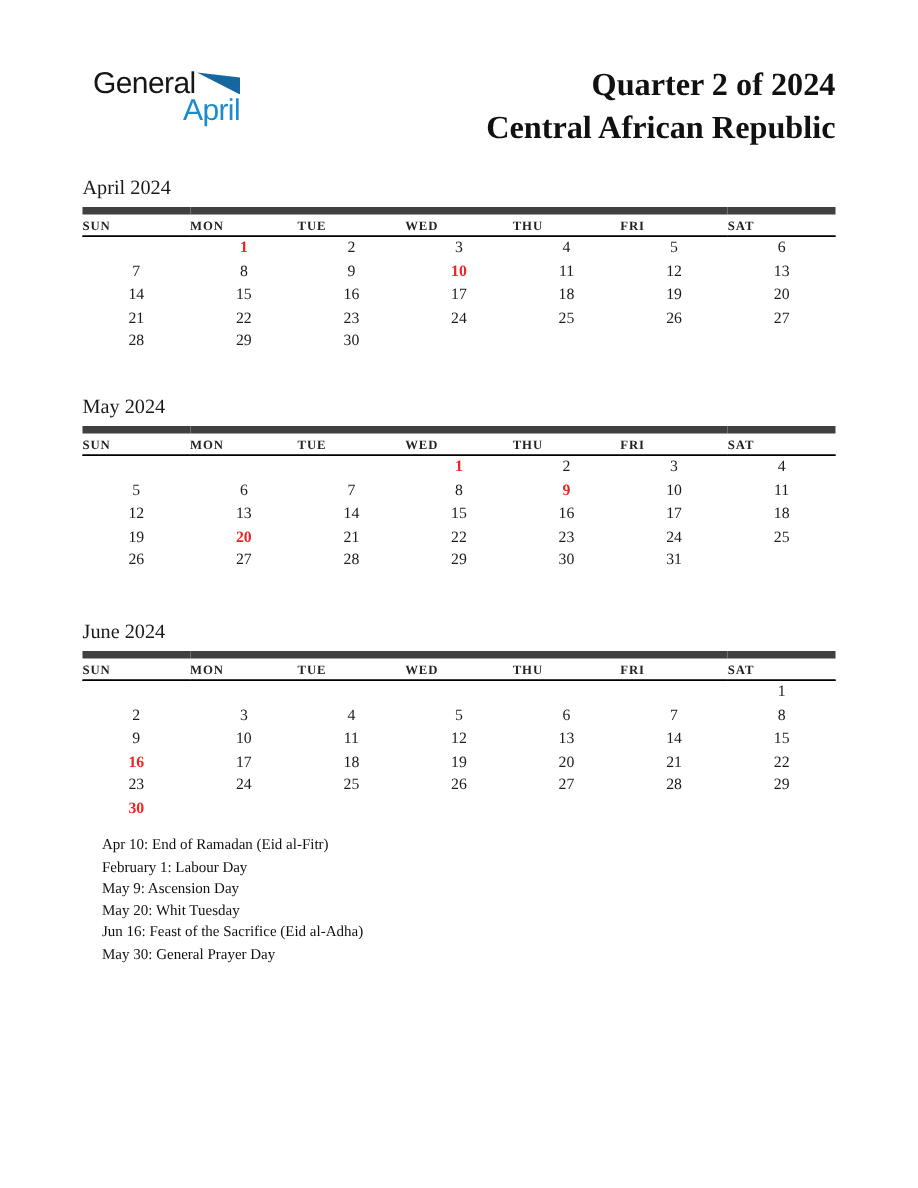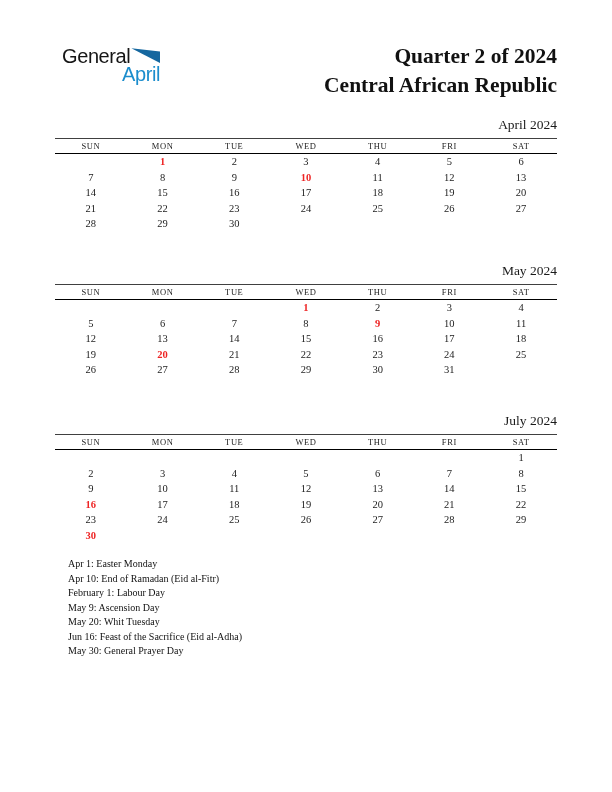--- a/index.html
+++ b/index.html
@@ -32,27 +32,27 @@
     font-size:21.5px; line-height:29px; color:#111;font-weight:bold;
   }
 
   
   #months { position:absolute; left:0; top:0; width:612px; }
   .month { position:absolute; left:55px; width:502px; }
   .month-0 { top:117px; }
   .month-1 { top:263px; }
   .month-2 { top:413px; }
   .month-title {
-    text-align:right; font-size:13.5px; line-height:16px; margin-bottom:5px; color:#1a1a1a;
+    text-align:left; font-size:13.5px; line-height:16px; margin-bottom:5px; color:#1a1a1a;
   }
   table.cal { width:100%; border-collapse:collapse; table-layout:fixed; }
   .cal thead th {
-    border-top:1px solid #404040; border-bottom:1px solid #000;
-    font-size:8.5px; font-weight:normal; letter-spacing:0.6px;
-    height:14px; padding:0; vertical-align:middle; color:#222; text-align:center;
+    border-top:5px solid #404040; border-bottom:1px solid #000;
+    font-size:8.5px; font-weight:bold; letter-spacing:0.6px;
+    height:14px; padding:0; vertical-align:middle; color:#222; text-align:left;
   }
   .cal tbody td {
     text-align:center; font-size:10.5px; height:15.5px; padding:0;
     color:#1c1c1c; vertical-align:middle;
   }
   .cal tbody td.red { color:var(--red, #ee2424); font-weight:bold; }
 
   
   .holidays {
     position:absolute; left:68px; top:557px;
@@ -198,21 +198,21 @@
               <td>28</td>
               <td>29</td>
               <td>30</td>
               <td>31</td>
               <td></td>
             </tr>
           </tbody>
         </table>
       </div>
       <div class="month month-2">
-        <div class="month-title">July 2024</div>
+        <div class="month-title">June 2024</div>
         <table class="cal">
           <thead>
             <tr>
               <th>SUN</th>
               <th>MON</th>
               <th>TUE</th>
               <th>WED</th>
               <th>THU</th>
               <th>FRI</th>
               <th>SAT</th>
@@ -272,21 +272,20 @@
               <td></td>
               <td></td>
               <td></td>
             </tr>
           </tbody>
         </table>
       </div>
     </div>
 
   <div class="holidays" id="holidays">
-      <div>Apr 1: Easter Monday</div>
       <div>Apr 10: End of Ramadan (Eid al-Fitr)</div>
       <div>February 1: Labour Day</div>
       <div>May 9: Ascension Day</div>
       <div>May 20: Whit Tuesday</div>
       <div>Jun 16: Feast of the Sacrifice (Eid al-Adha)</div>
       <div>May 30: General Prayer Day</div>
     </div>
 
 </div>
 

